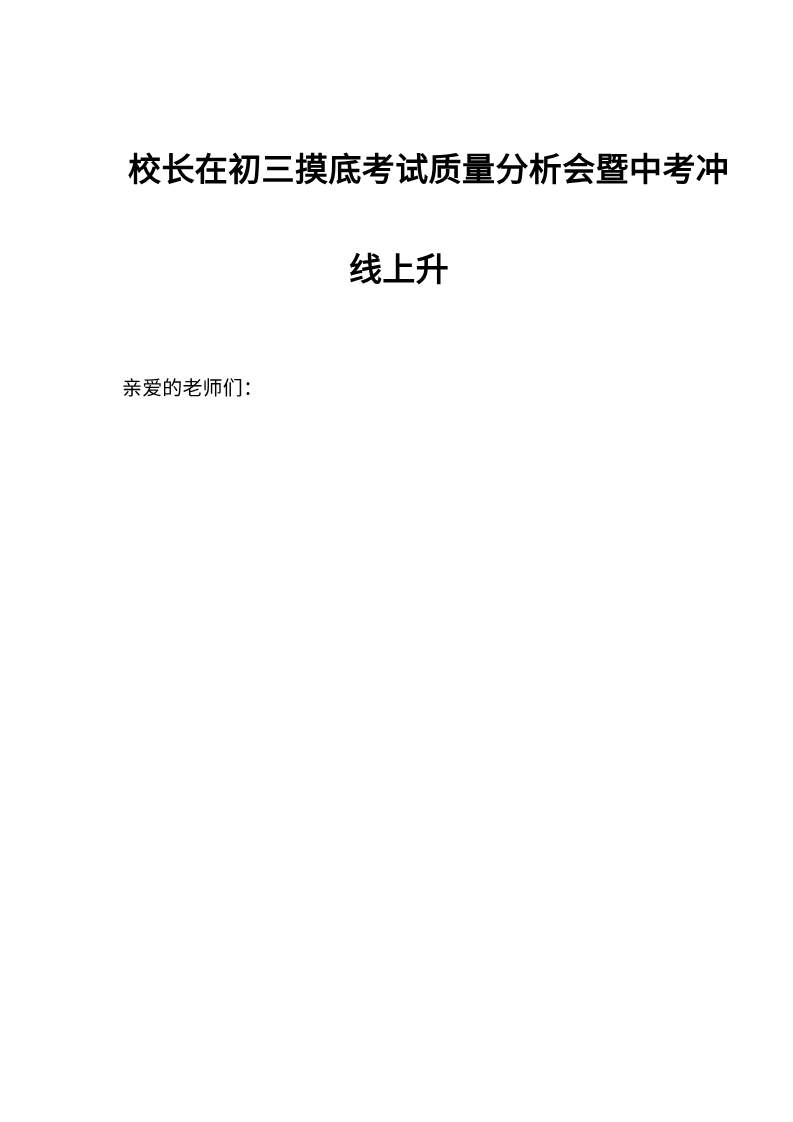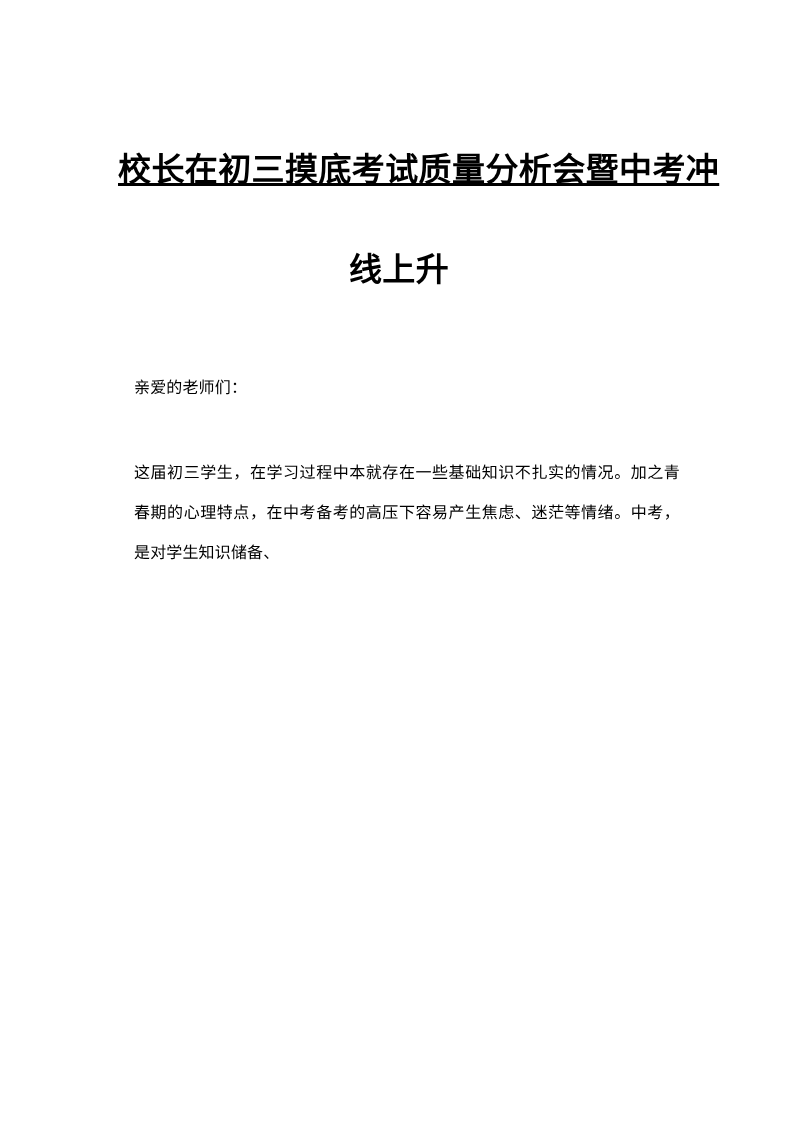--- a/index.html
+++ b/index.html
@@ -44,39 +44,39 @@
     margin: 0;
     padding: 0;
     word-break: break-all;
   }
   .doc-title .t-line {
     display: block;
     white-space: nowrap;
   }
   .doc-title .t-line.flush {
     text-align: left;
-    text-decoration: underline;
+    margin-left: 10px;
   }
   .doc-title .t-line.centered {
     text-align: left;
     margin-left: 0;
   }
 
   
   .body-block {
     margin-top: 48px;
   }
 
   .para {
-    font-size: 16px;
+    font-size: 20px;
     line-height: 40px;
     letter-spacing: 0.15px;
     text-align: justify;
     text-justify: inter-ideograph;
-    margin: 0 0 45px 16px;
+    margin: 0 0 45px 4px;
     word-break: break-all;
     color: #000000;
   }
   .para:last-child {
     margin-bottom: 0;
   }
   .para.short {
     text-align: left;
   }
 </style>
@@ -91,17 +91,16 @@
       <span class="t-line flush">校长在初三摸底考试质量分析会暨中考冲</span>
       <span class="t-line centered">线上升</span>
     </h1>
 
     <div class="body-block">
 
       <p class="para short">亲爱的老师们：</p>
 
 
 
-      <p class="para">这届初三学生，在学习过程中本就存在一些基础知识不扎实的情况。加之青春期的心理特点，在中考备考的高压下容易产生焦虑、迷茫等情绪。中考，是对学生知识储备、</p>
 
     </div>
   </div>
 </div>
 
 </body></html>

